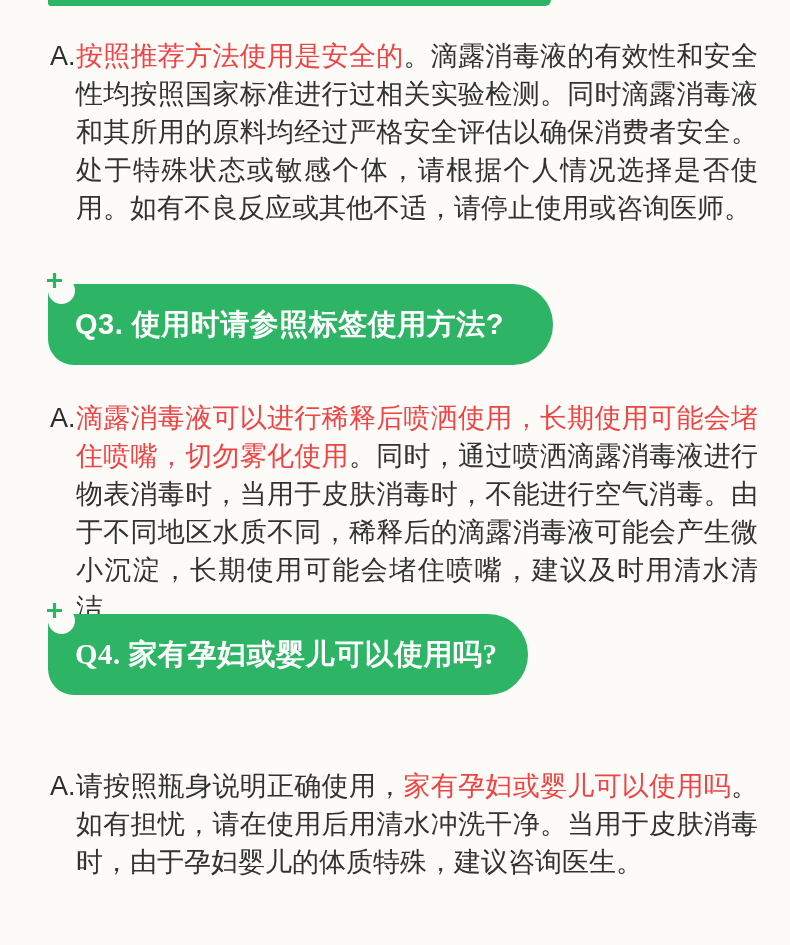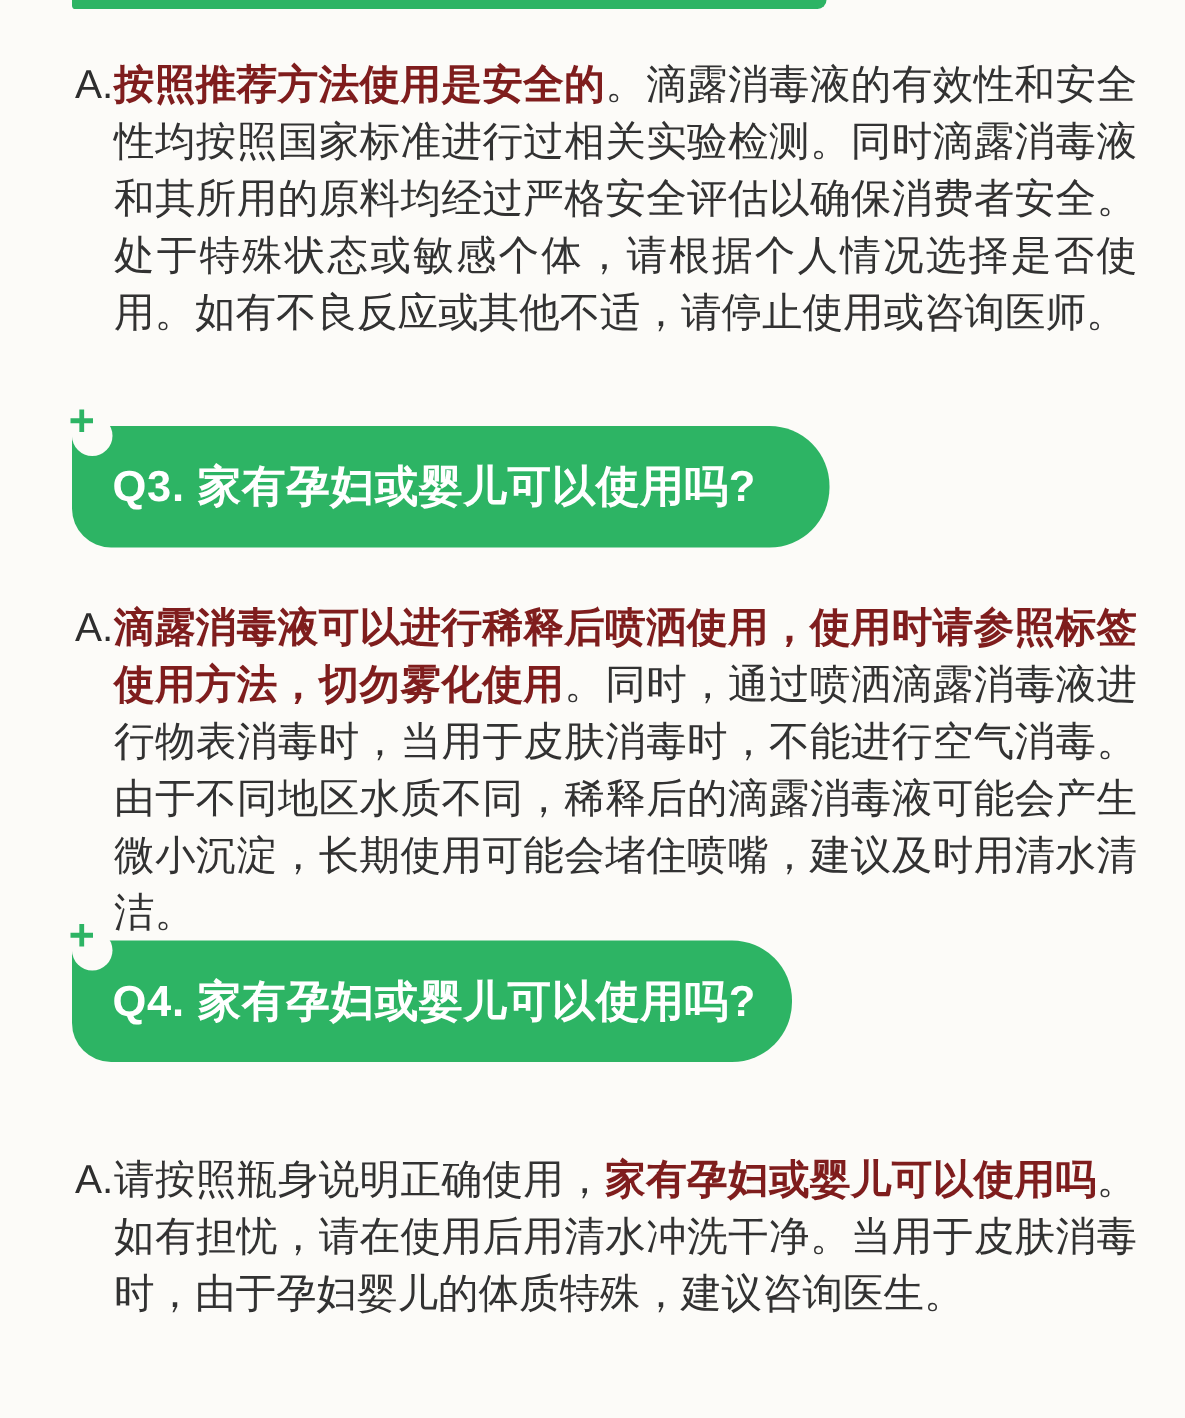--- a/index.html
+++ b/index.html
@@ -32,40 +32,40 @@
     flex: none;
     width: 26px;
     color: #2e2e2e;
   }
   .answer .text {
     flex: 1;
     text-align: justify;
     text-justify: inter-ideograph;
   }
   .answer .text .b {
-    font-weight: 700;
-    color: #7f1d1d;
+    font-weight: 400;
+    color: #ef4444;
   }
   #answer-1 { top: 37px; }
   #answer-2 { top: 399px; }
   #answer-3 { top: 767px; }
   
   .q-banner {
     position: absolute;
     left: 48px;
     height: 81px;
     background: #2db464;
     border-radius: 10px 40px 40px 26px;
     display: flex;
     align-items: center;
     box-sizing: border-box;
     padding-left: 27px;
   }
   #q-banner-3 { top: 284px; width: 505px; }
-  #q-banner-4 { top: 627px; width: 480px; }
+  #q-banner-4 { top: 614px; width: 480px; font-family: Liberation Serif, serif; }
   .q-label {
     color: #ffffff;
     font-size: 29px;
     font-weight: 700;
     letter-spacing: 0.5px;
     white-space: nowrap;
   }
   
   .notch {
     position: absolute;
@@ -92,26 +92,26 @@
   <div class="text"><span class="b">按照推荐方法使用是安全的</span><span>。滴露消毒液的有效性和安全性均按照国家标准进行过相关实验检测。同时滴露消毒液和其所用的原料均经过严格安全评估以确保消费者安全。处于特殊状态或敏感个体，请根据个人情况选择是否使用。如有不良反应或其他不适，请停止使用或咨询医师。</span></div>
 </div>
 
 <div class="q-banner" id="q-banner-3">
   <span class="notch"></span>
   <span class="plus">
     <svg width="17" height="17" viewBox="0 0 17 17">
       <path d="M8.5 1 V16 M1 8.5 H16" stroke="#2db464" stroke-width="3.2" fill="none"></path>
     </svg>
   </span>
-  <span class="q-label">Q3. 家有孕妇或婴儿可以使用吗?</span>
+  <span class="q-label">Q3. 使用时请参照标签使用方法?</span>
 </div>
 
 <div class="answer" id="answer-2">
   <div class="marker">A.</div>
-  <div class="text"><span class="b">滴露消毒液可以进行稀释后喷洒使用，使用时请参照标签使用方法，切勿雾化使用</span><span>。同时，通过喷洒滴露消毒液进行物表消毒时，当用于皮肤消毒时，不能进行空气消毒。由于不同地区水质不同，稀释后的滴露消毒液可能会产生微小沉淀，长期使用可能会堵住喷嘴，建议及时用清水清洁。</span></div>
+  <div class="text"><span class="b">滴露消毒液可以进行稀释后喷洒使用，长期使用可能会堵住喷嘴，切勿雾化使用</span><span>。同时，通过喷洒滴露消毒液进行物表消毒时，当用于皮肤消毒时，不能进行空气消毒。由于不同地区水质不同，稀释后的滴露消毒液可能会产生微小沉淀，长期使用可能会堵住喷嘴，建议及时用清水清洁。</span></div>
 </div>
 
 <div class="q-banner" id="q-banner-4">
   <span class="notch"></span>
   <span class="plus">
     <svg width="17" height="17" viewBox="0 0 17 17">
       <path d="M8.5 1 V16 M1 8.5 H16" stroke="#2db464" stroke-width="3.2" fill="none"></path>
     </svg>
   </span>
   <span class="q-label">Q4. 家有孕妇或婴儿可以使用吗?</span>

